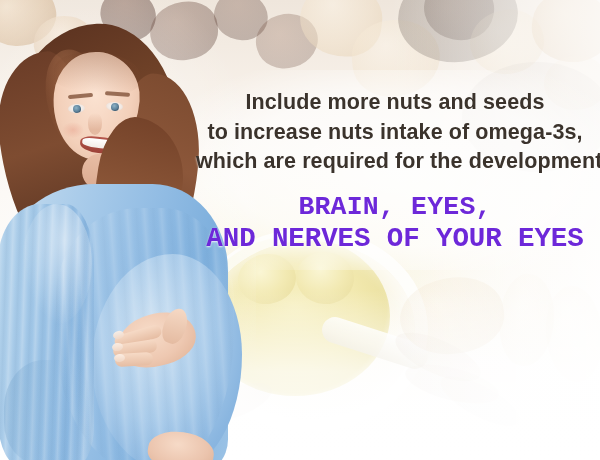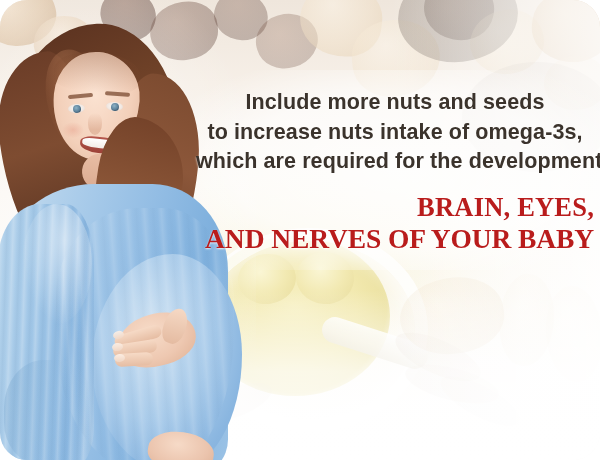--- a/index.html
+++ b/index.html
@@ -10,21 +10,20 @@
   body {
     font-family: "Liberation Sans", sans-serif;
   }
 
   .poster {
     position: relative;
     width: 600px;
     height: 460px;
     overflow: hidden;
     background: #fbf8f5;
-    border-radius: 27px;
   }
 
   
   .bg-layer {
     position: absolute;
     inset: 0;
     overflow: hidden;
   }
 
   
@@ -323,29 +322,28 @@
     font-size:21.5px;
     line-height:29.5px;
     letter-spacing:0.1px;
     white-space:nowrap;
     text-shadow:0 1px 2px rgba(255,255,255,0.9);
   }
   .headline {
     margin-top:15px;
   }
   .line-purple {
-    color:#b91c1c;
-    font-family:Liberation Serif, serif;
+    color:#6d28d9;
+    font-family:Liberation Mono, monospace;
     font-weight:bold;
     font-size:26.5px;
     line-height:31px;
     letter-spacing:0.2px;
     white-space:nowrap;
     text-shadow:0 1px 2px rgba(255,255,255,0.85);
-    text-align:right;
   }
   .line-purple.big {
     font-size:27.5px;
     letter-spacing:-0.1px;
   }
 </style>
 </head>
 <body>
 
 <div class="poster">
@@ -432,17 +430,17 @@
     <div class="hand2"></div>
   </div>
 
   <div class="text-block">
     <div class="line-dark">Include more nuts and seeds</div>
     <div class="line-dark">to increase nuts intake of omega-3s,</div>
     <div class="line-dark">which are required for the development of</div>
 
     <div class="headline">
       <div class="line-purple">BRAIN, EYES,</div>
-      <div class="line-purple big">AND NERVES OF YOUR BABY</div>
+      <div class="line-purple big">AND NERVES OF YOUR EYES</div>
     </div>
   </div>
 
 </div>
 
 </body></html>

